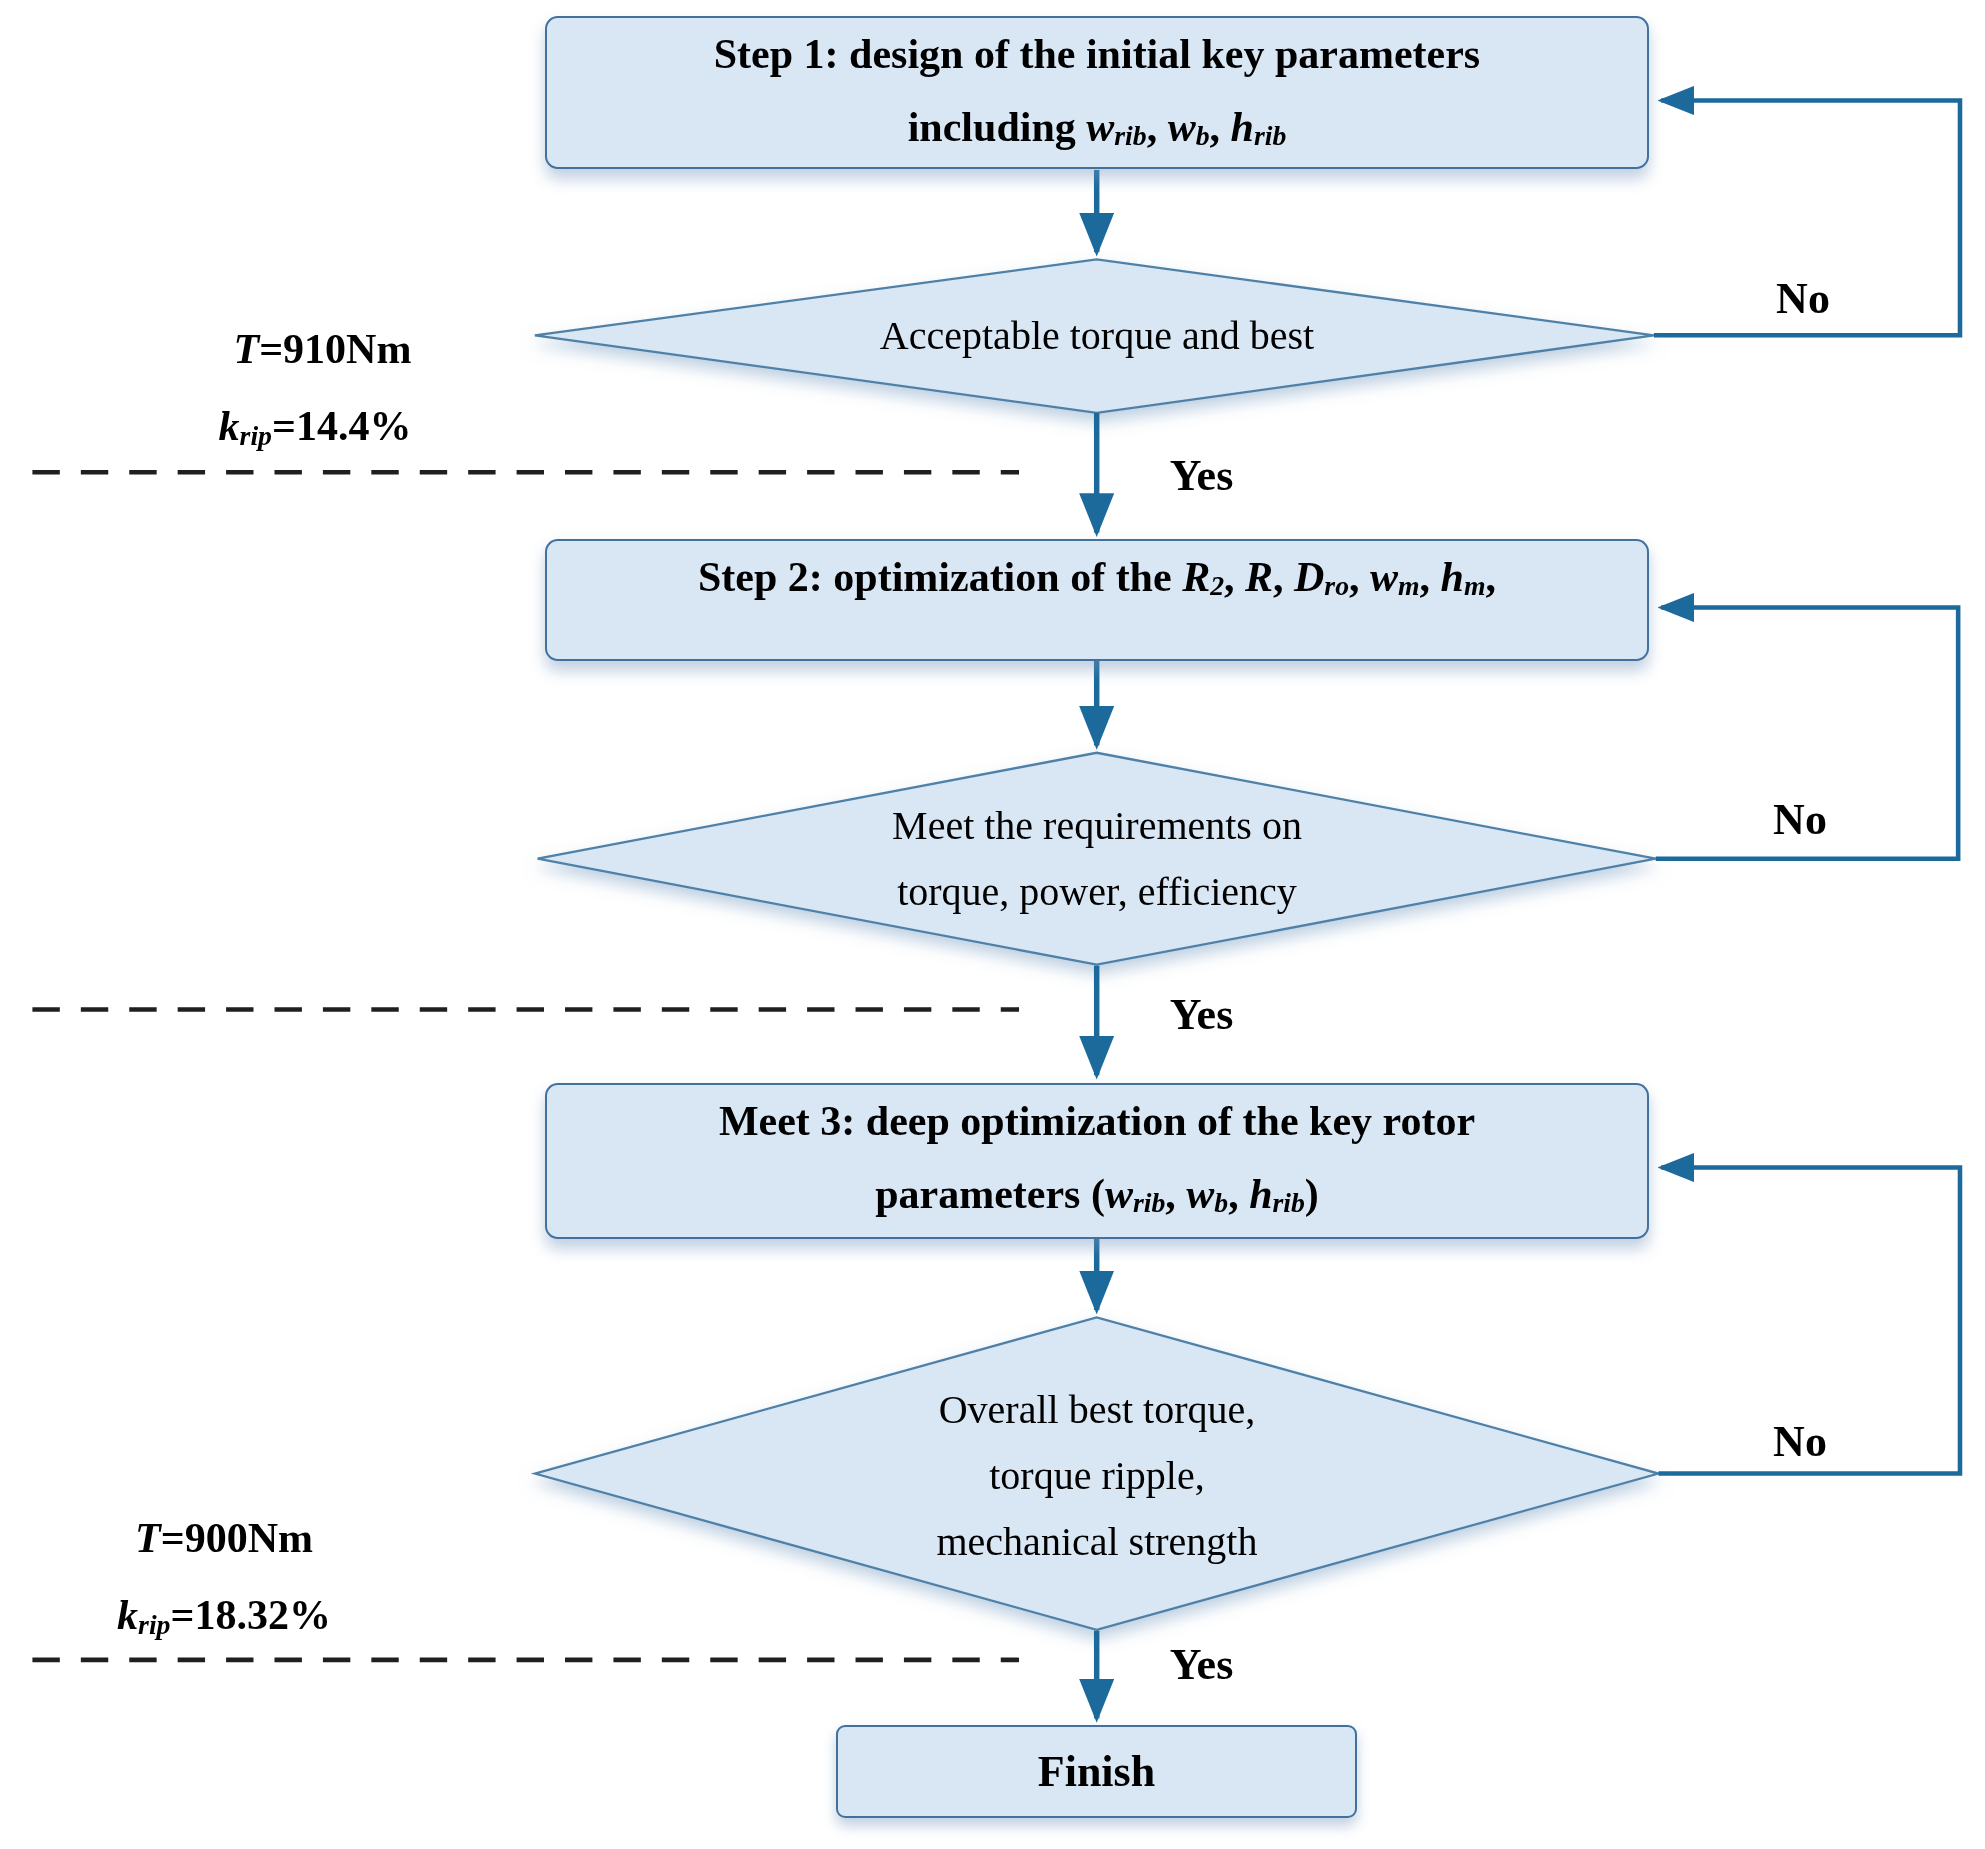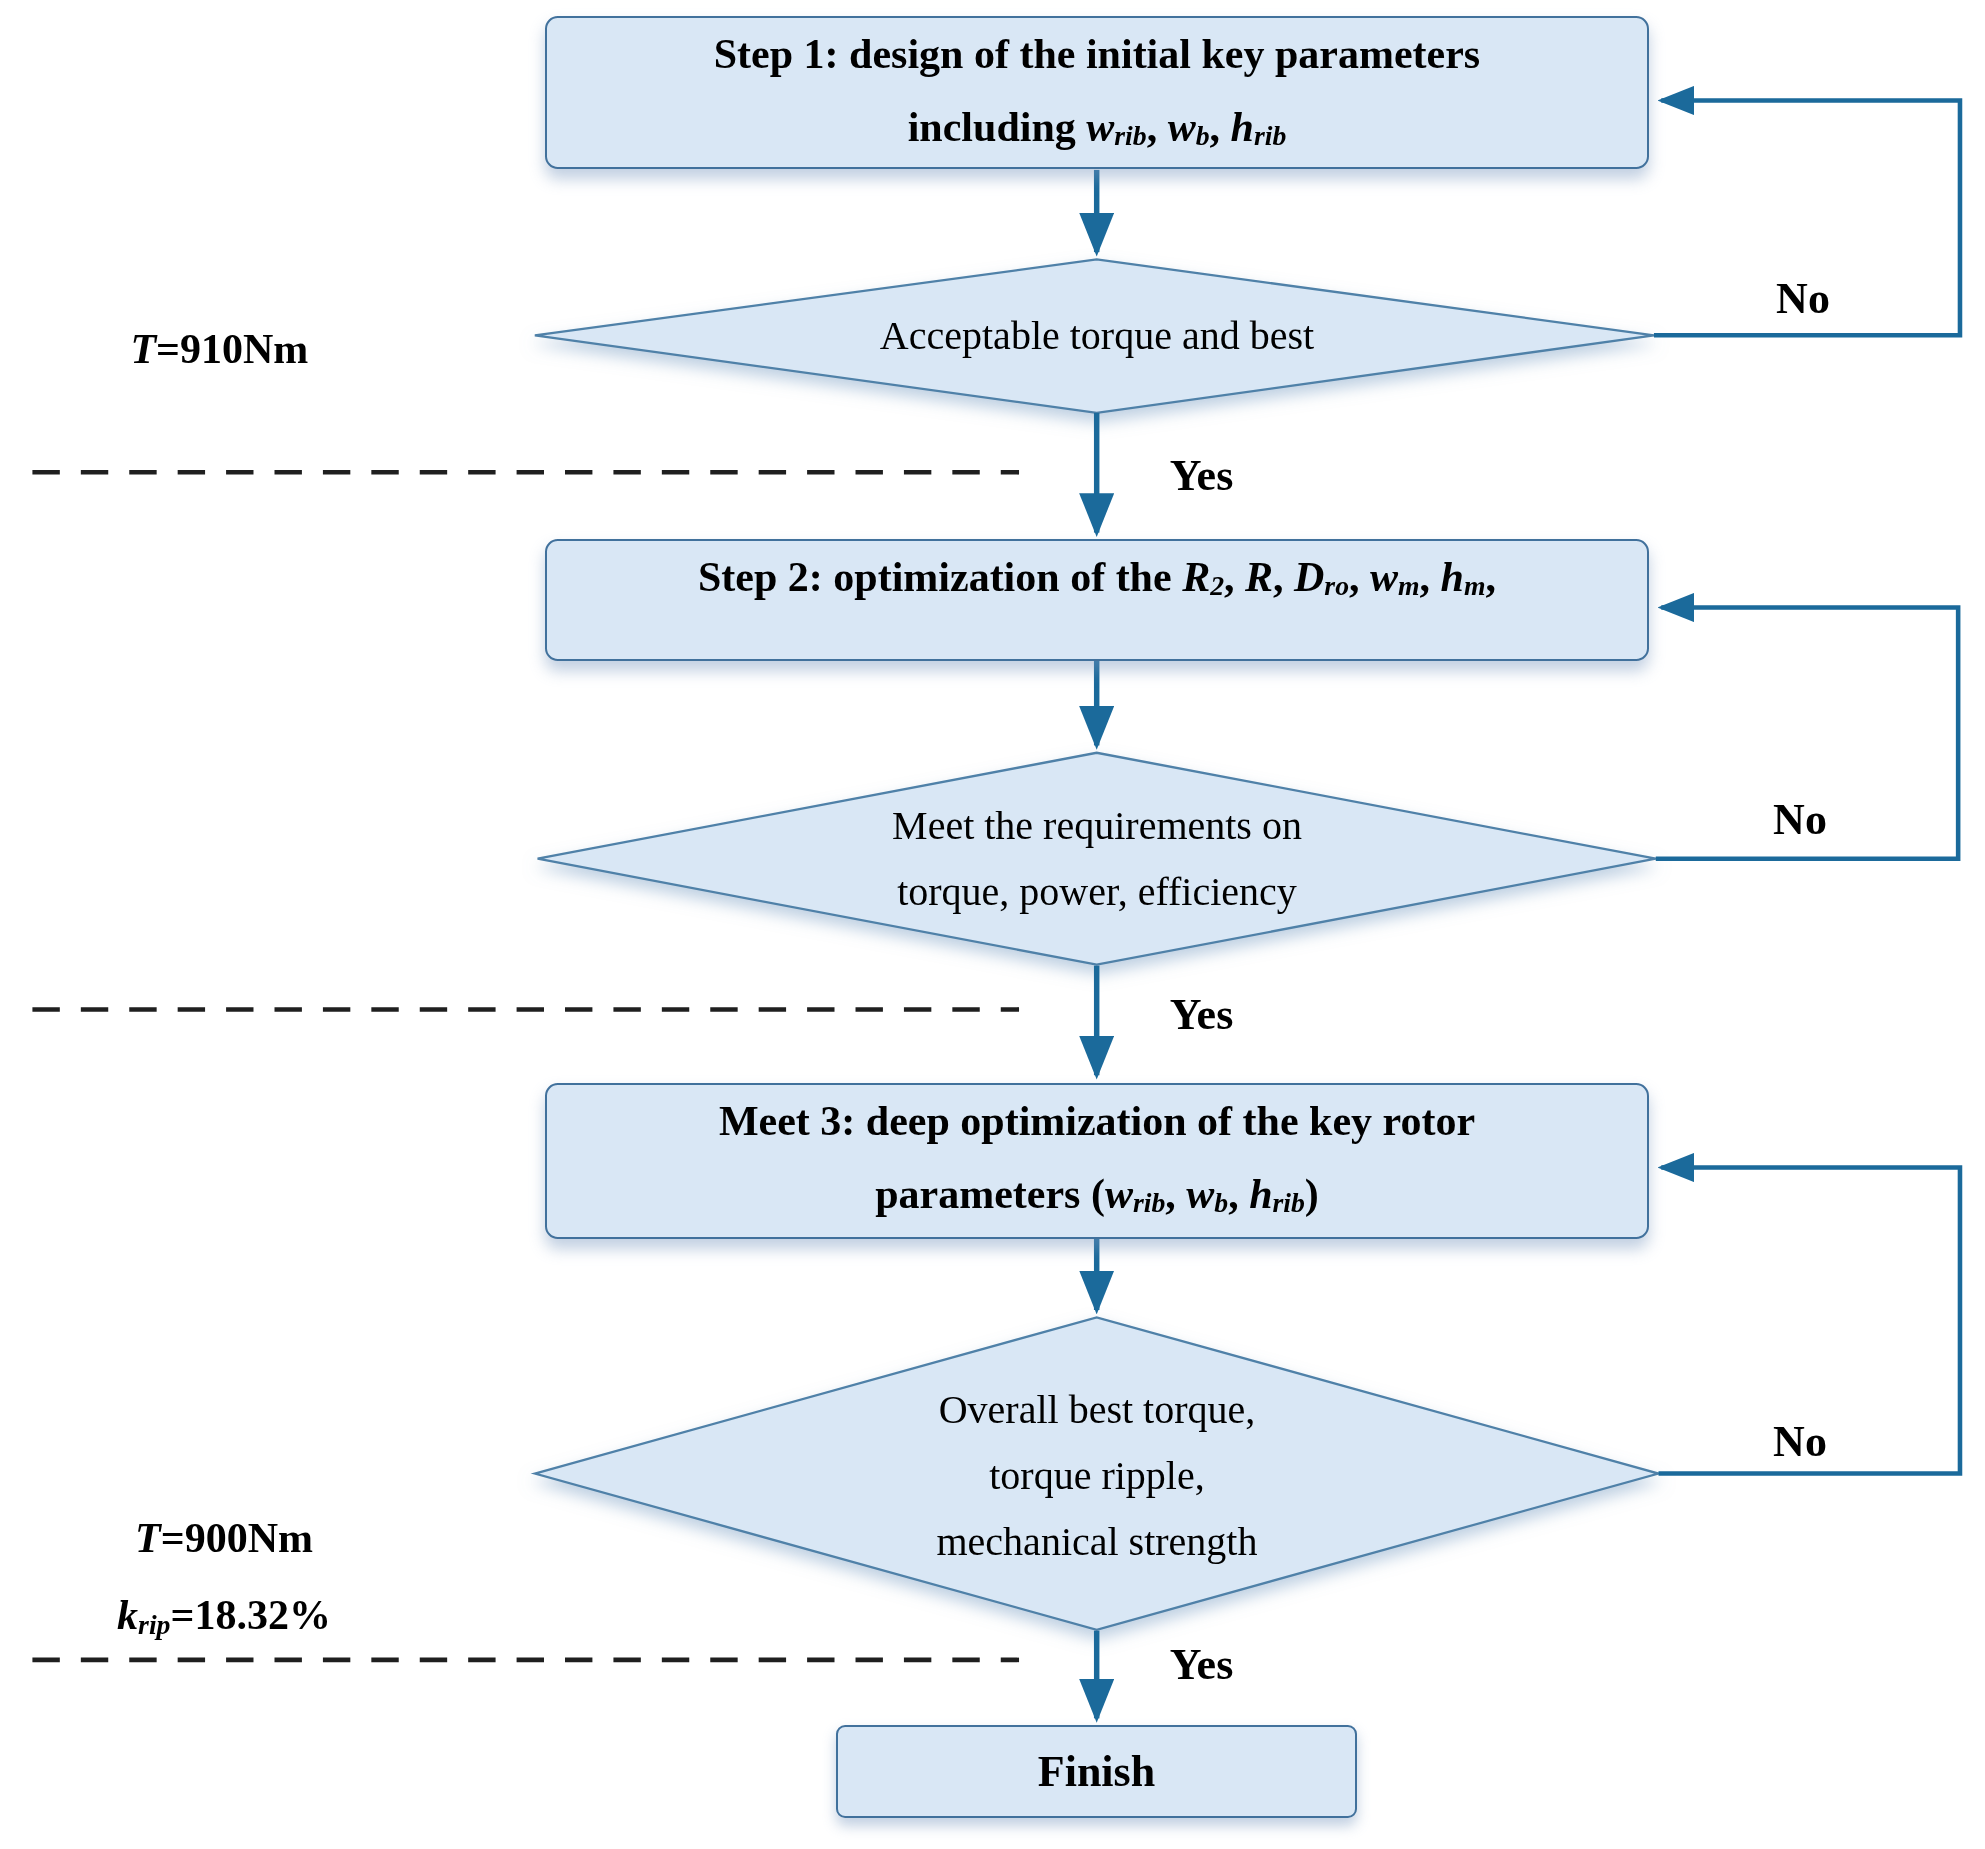--- a/index.html
+++ b/index.html
@@ -148,22 +148,23 @@
   </div>
 
   <div class="edge-label" style="left:1133px;top:448px;width:137px;">Yes</div>
   <div class="edge-label" style="left:1133px;top:987px;width:137px;">Yes</div>
   <div class="edge-label" style="left:1133px;top:1637px;width:137px;">Yes</div>
 
   <div class="edge-label" style="left:1739px;top:271px;width:128px;">No</div>
   <div class="edge-label" style="left:1736px;top:792px;width:128px;">No</div>
   <div class="edge-label" style="left:1736px;top:1414px;width:128px;">No</div>
 
-  <div class="annotation" style="left:27.4px;top:311px;">
+  <div class="annotation" style="left:27.4px;top:311px;text-align:right;">
     <div><span class="it">T</span><span>=910Nm</span></div>
+    <div><span class="it">k</span><span class="it sb">rip</span><span>=14.4%</span></div>
   </div>
 
 
   <div class="annotation" style="left:32px;top:1500px;">
     <div><span class="it">T</span><span>=900Nm</span></div>
     <div><span class="it">k</span><span class="it sb">rip</span><span>=18.32%</span></div>
   </div>
 
 </div>
 

